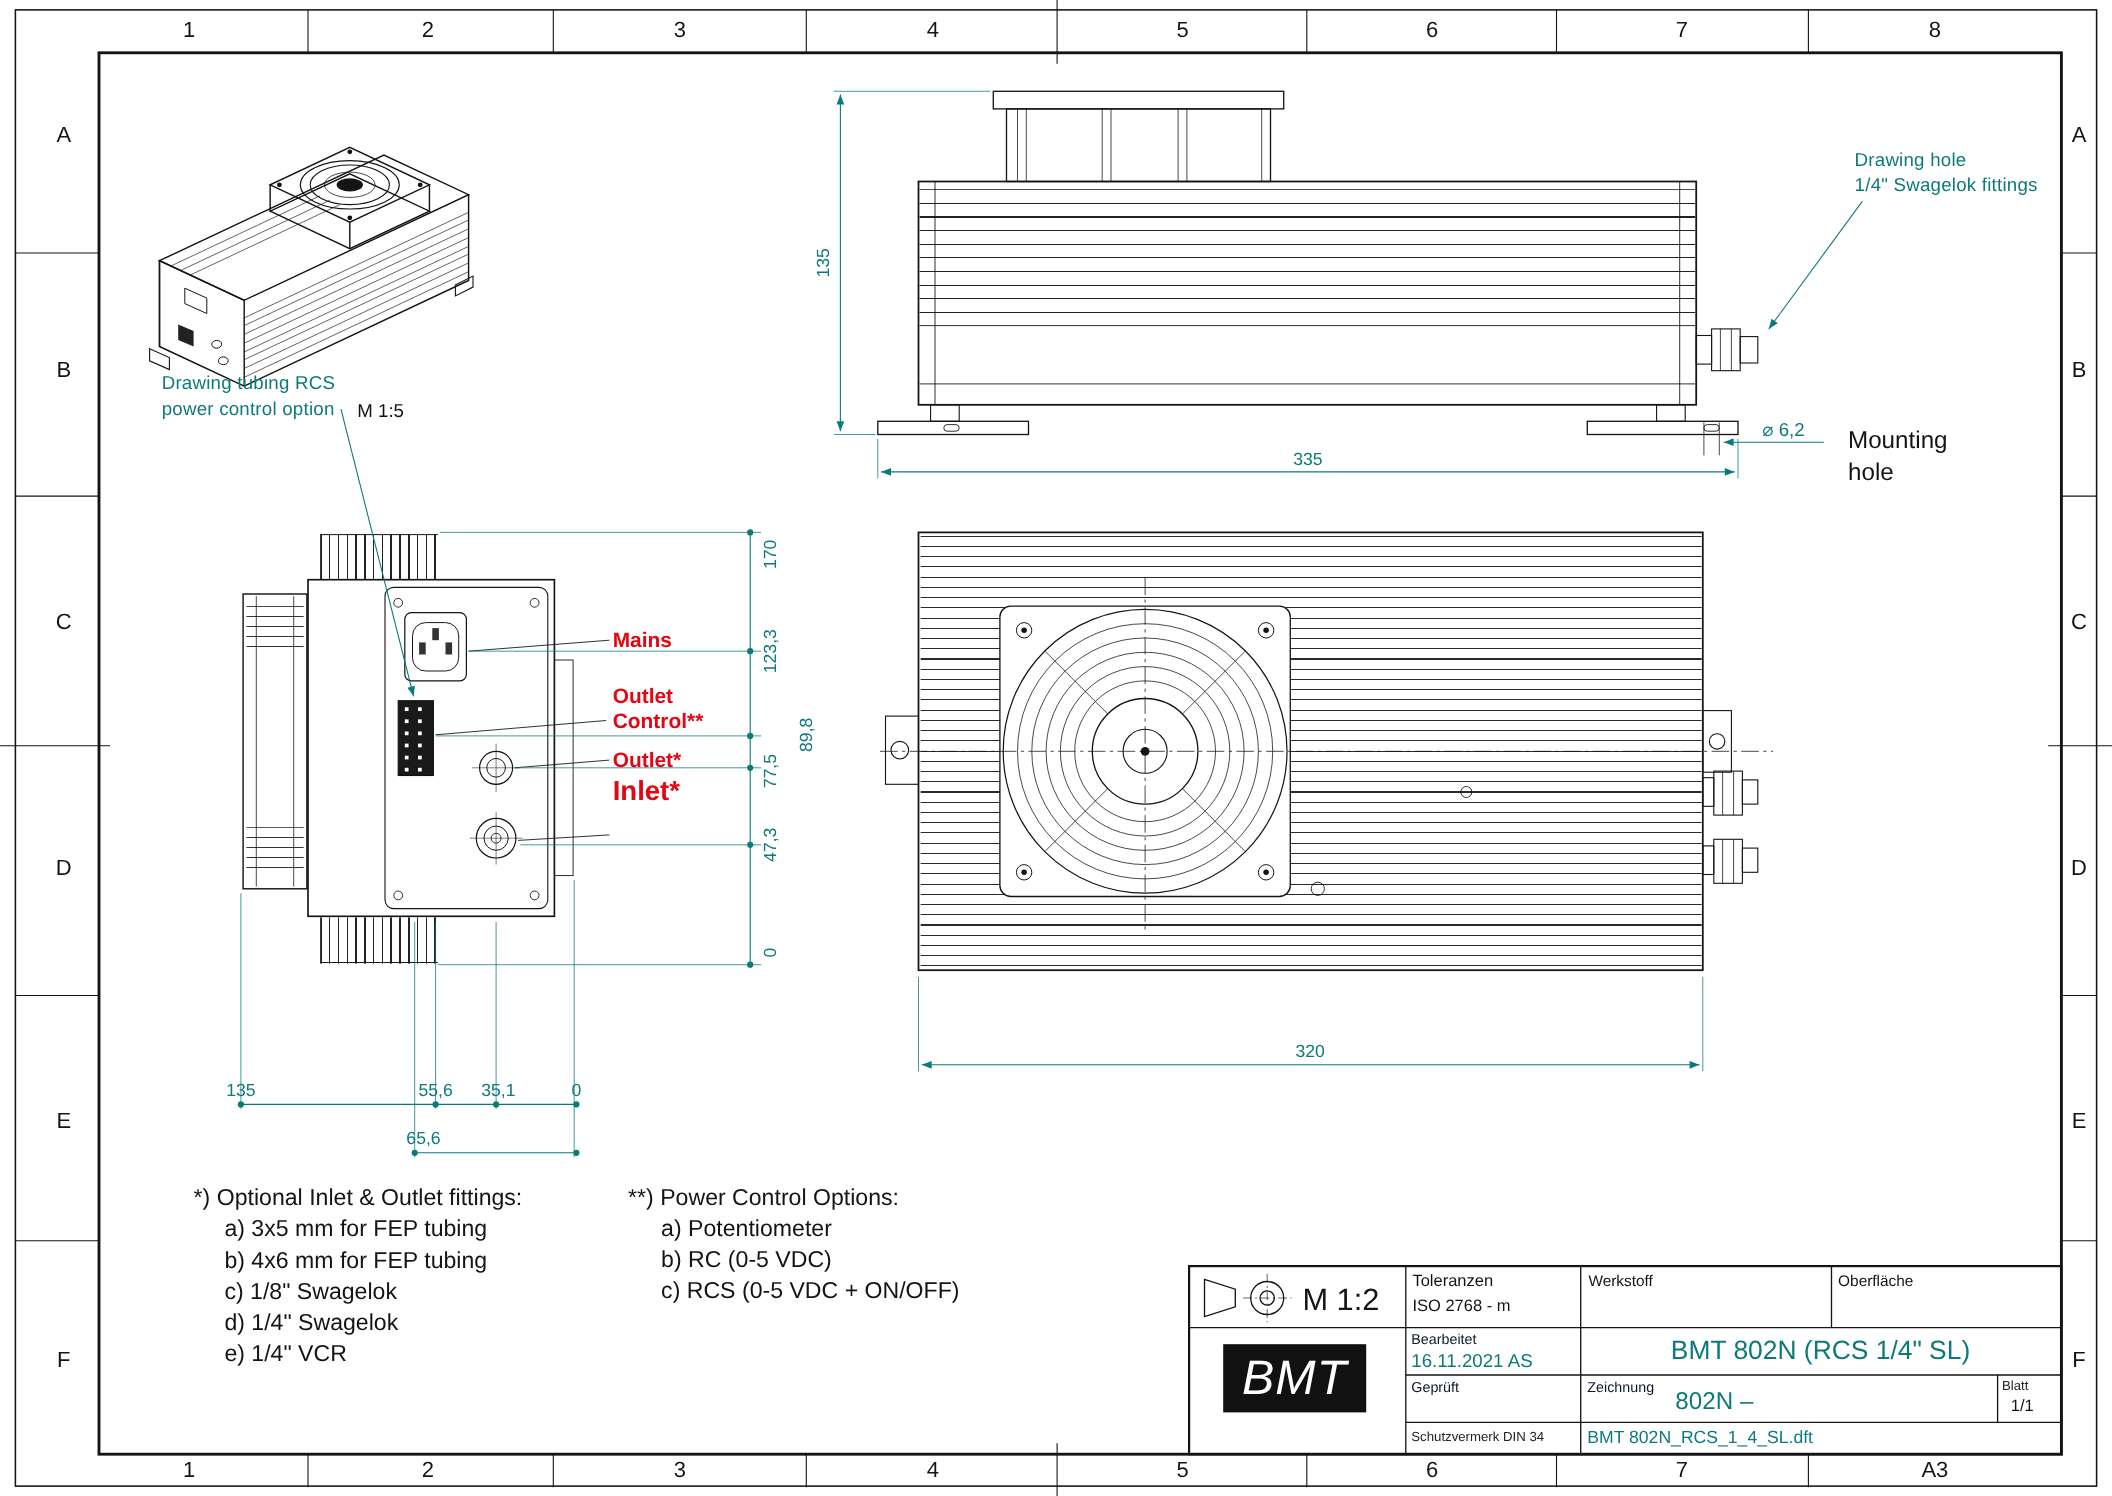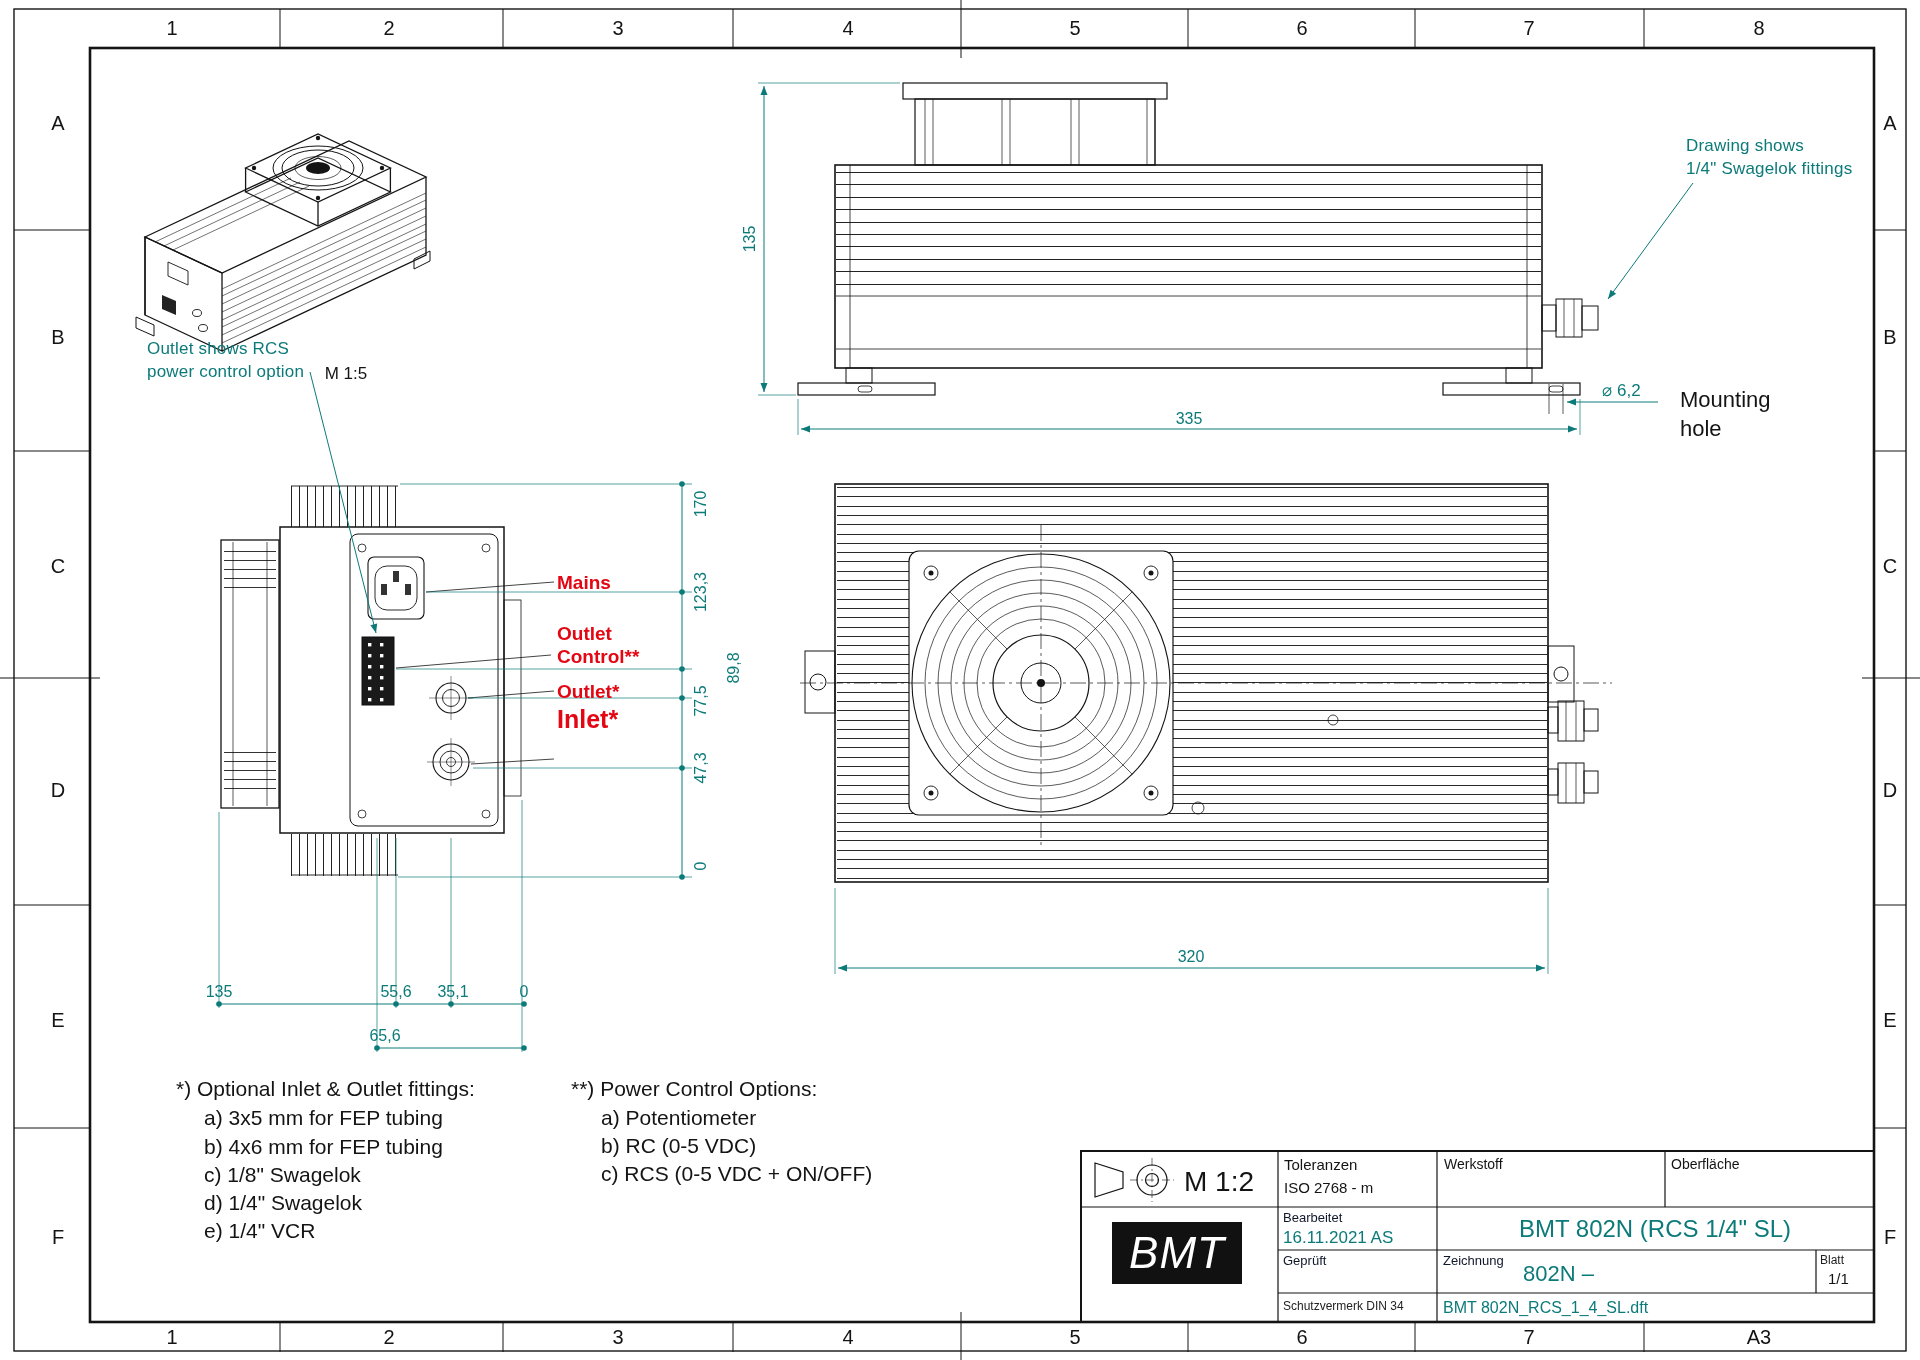--- a/index.html
+++ b/index.html
@@ -241,24 +241,24 @@
 <span class="t grid-lbl ctr" style="left:58px;top:1237px">F</span>
 <span class="t grid-lbl ctr" style="left:1890px;top:123px">A</span>
 <span class="t grid-lbl ctr" style="left:1890px;top:337px">B</span>
 <span class="t grid-lbl ctr" style="left:1890px;top:566px">C</span>
 <span class="t grid-lbl ctr" style="left:1890px;top:790px">D</span>
 <span class="t grid-lbl ctr" style="left:1890px;top:1020px">E</span>
 <span class="t grid-lbl ctr" style="left:1890px;top:1237px">F</span>
 
 <span class="t ctr" style="left:346px;top:374px;font-size:17px">M 1:5</span>
 
-<span class="t note teal" style="left:147px;top:339px">Outlet shows RCS</span>
+<span class="t note teal" style="left:147px;top:339px">Drawing tubing RCS</span>
 <span class="t note teal" style="left:147px;top:362px">power control option</span>
 
-<span class="t note teal" style="left:1686px;top:136px">Drawing shows</span>
+<span class="t note teal" style="left:1686px;top:136px">Drawing hole</span>
 <span class="t note teal" style="left:1686px;top:159px">1/4" Swagelok fittings</span>
 
 <span class="t teal" style="left:1602px;top:381px;font-size:17px">⌀ 6,2</span>
 <span class="t" style="left:1680px;top:388px;font-size:22px">Mounting</span>
 <span class="t" style="left:1680px;top:417px;font-size:22px">hole</span>
 
 <span class="t dim teal rot" style="left:750px;top:239px">135</span>
 <span class="t dim teal ctr" style="left:1189px;top:419px">335</span>
 <span class="t dim teal ctr" style="left:1191px;top:957px">320</span>
 

